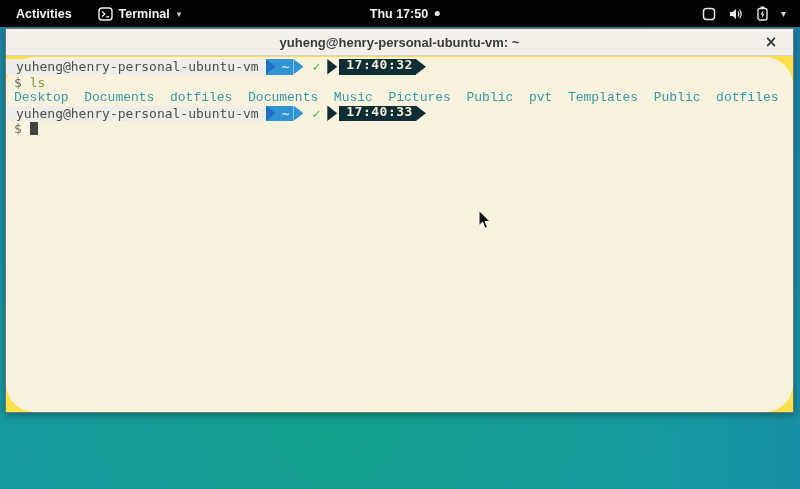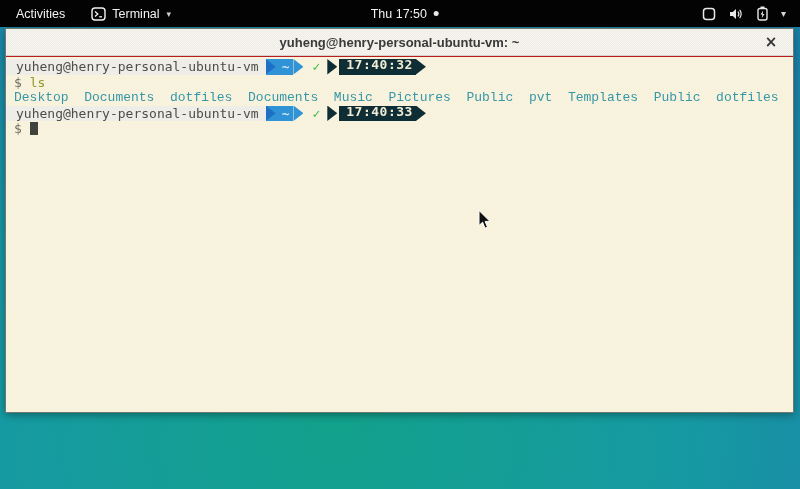--- a/index.html
+++ b/index.html
@@ -9,41 +9,41 @@
     font-family: "Liberation Sans", "DejaVu Sans", sans-serif;
     background: radial-gradient(120% 170% at 42% 88%,
       #12a18b 0%, #169aa2 35%, #1b82a8 65%, #14628b 100%);
   }
 
   
   .topbar {
     position: absolute; top: 0; left: 0; width: 800px; height: 27px;
     background: #030303; color: #f2f2f2;
     display: flex; align-items: center; z-index: 30;
-    font-size: 12.5px; font-weight: 400;
+    font-size: 12.5px; font-weight: 700;
   }
   .activities { margin-left: 10px; padding: 4px 6px; cursor: pointer; }
   .app-menu { display: flex; align-items: center; margin-left: 16px; gap: 6px; padding: 3px 4px; cursor: pointer; }
   .app-menu .caret { font-size: 9px; color: #cfcfcf; margin-left: 1px; }
   .clock-area {
     position: absolute; left: 50%; transform: translateX(-44%);
     display: flex; align-items: center; gap: 7px; padding: 4px 6px; cursor: pointer;
   }
   .notif-dot { width: 5px; height: 5px; border-radius: 50%; background: #e9e9e9; }
   .sys-area {
     position: absolute; right: 8px; top: 0; height: 27px;
     display: flex; align-items: center; gap: 13px; padding: 0 6px; cursor: pointer;
   }
   .sys-area .caret { font-size: 10px; color: #d5d5d5; }
   .icon-svg { display: block; }
 
   
   .window {
     position: absolute; left: 5px; top: 28px; width: 789px; height: 385px;
-    border: 1px solid #6d7a74; background: #b91c1c; z-index: 20;
+    border: 1px solid #6d7a74; background: #fde047; z-index: 20;
     box-shadow: 0 2px 8px rgba(0,0,0,0.35);
   }
   .titlebar {
     height: 27px; position: relative;
     background: repeating-conic-gradient(#f6f4ef 0% 25%, #efede6 0% 50%);
     background-size: 2px 2px;
     border-bottom: 1px solid #d6d3cb;
     display: flex; align-items: center; justify-content: center;
   }
   .titlebar-title { font-size: 13px; font-weight: 700; color: #3a3a3a; }
@@ -54,20 +54,21 @@
     font-family: "DejaVu Sans", sans-serif;
   }
 
   .terminal {
     position: absolute; top: 28px; left: 0; right: 0; bottom: 0;
     background: repeating-conic-gradient(#faf5e2 0% 25%, #f6f0d8 0% 50%);
     background-size: 2px 2px;
     font-family: "DejaVu Sans Mono", "Liberation Mono", monospace;
     font-size: 13px; color: #4e4e48; padding-top: 2px;
     cursor: text;
+    border-radius: 28px;
   }
   .t-line { height: 15.5px; display: flex; align-items: stretch; white-space: pre; }
   .t-line.pad { padding-left: 8px; align-items: center; }
 
   
   .seg-user {
     background: #eeede8; color: #4e4e48;
     padding: 0 7px 0 10px; display: flex; align-items: center;
   }
   .blue-wrap { display: flex; align-items: center; background: #2f93d6; color: #cfe8fa; }

